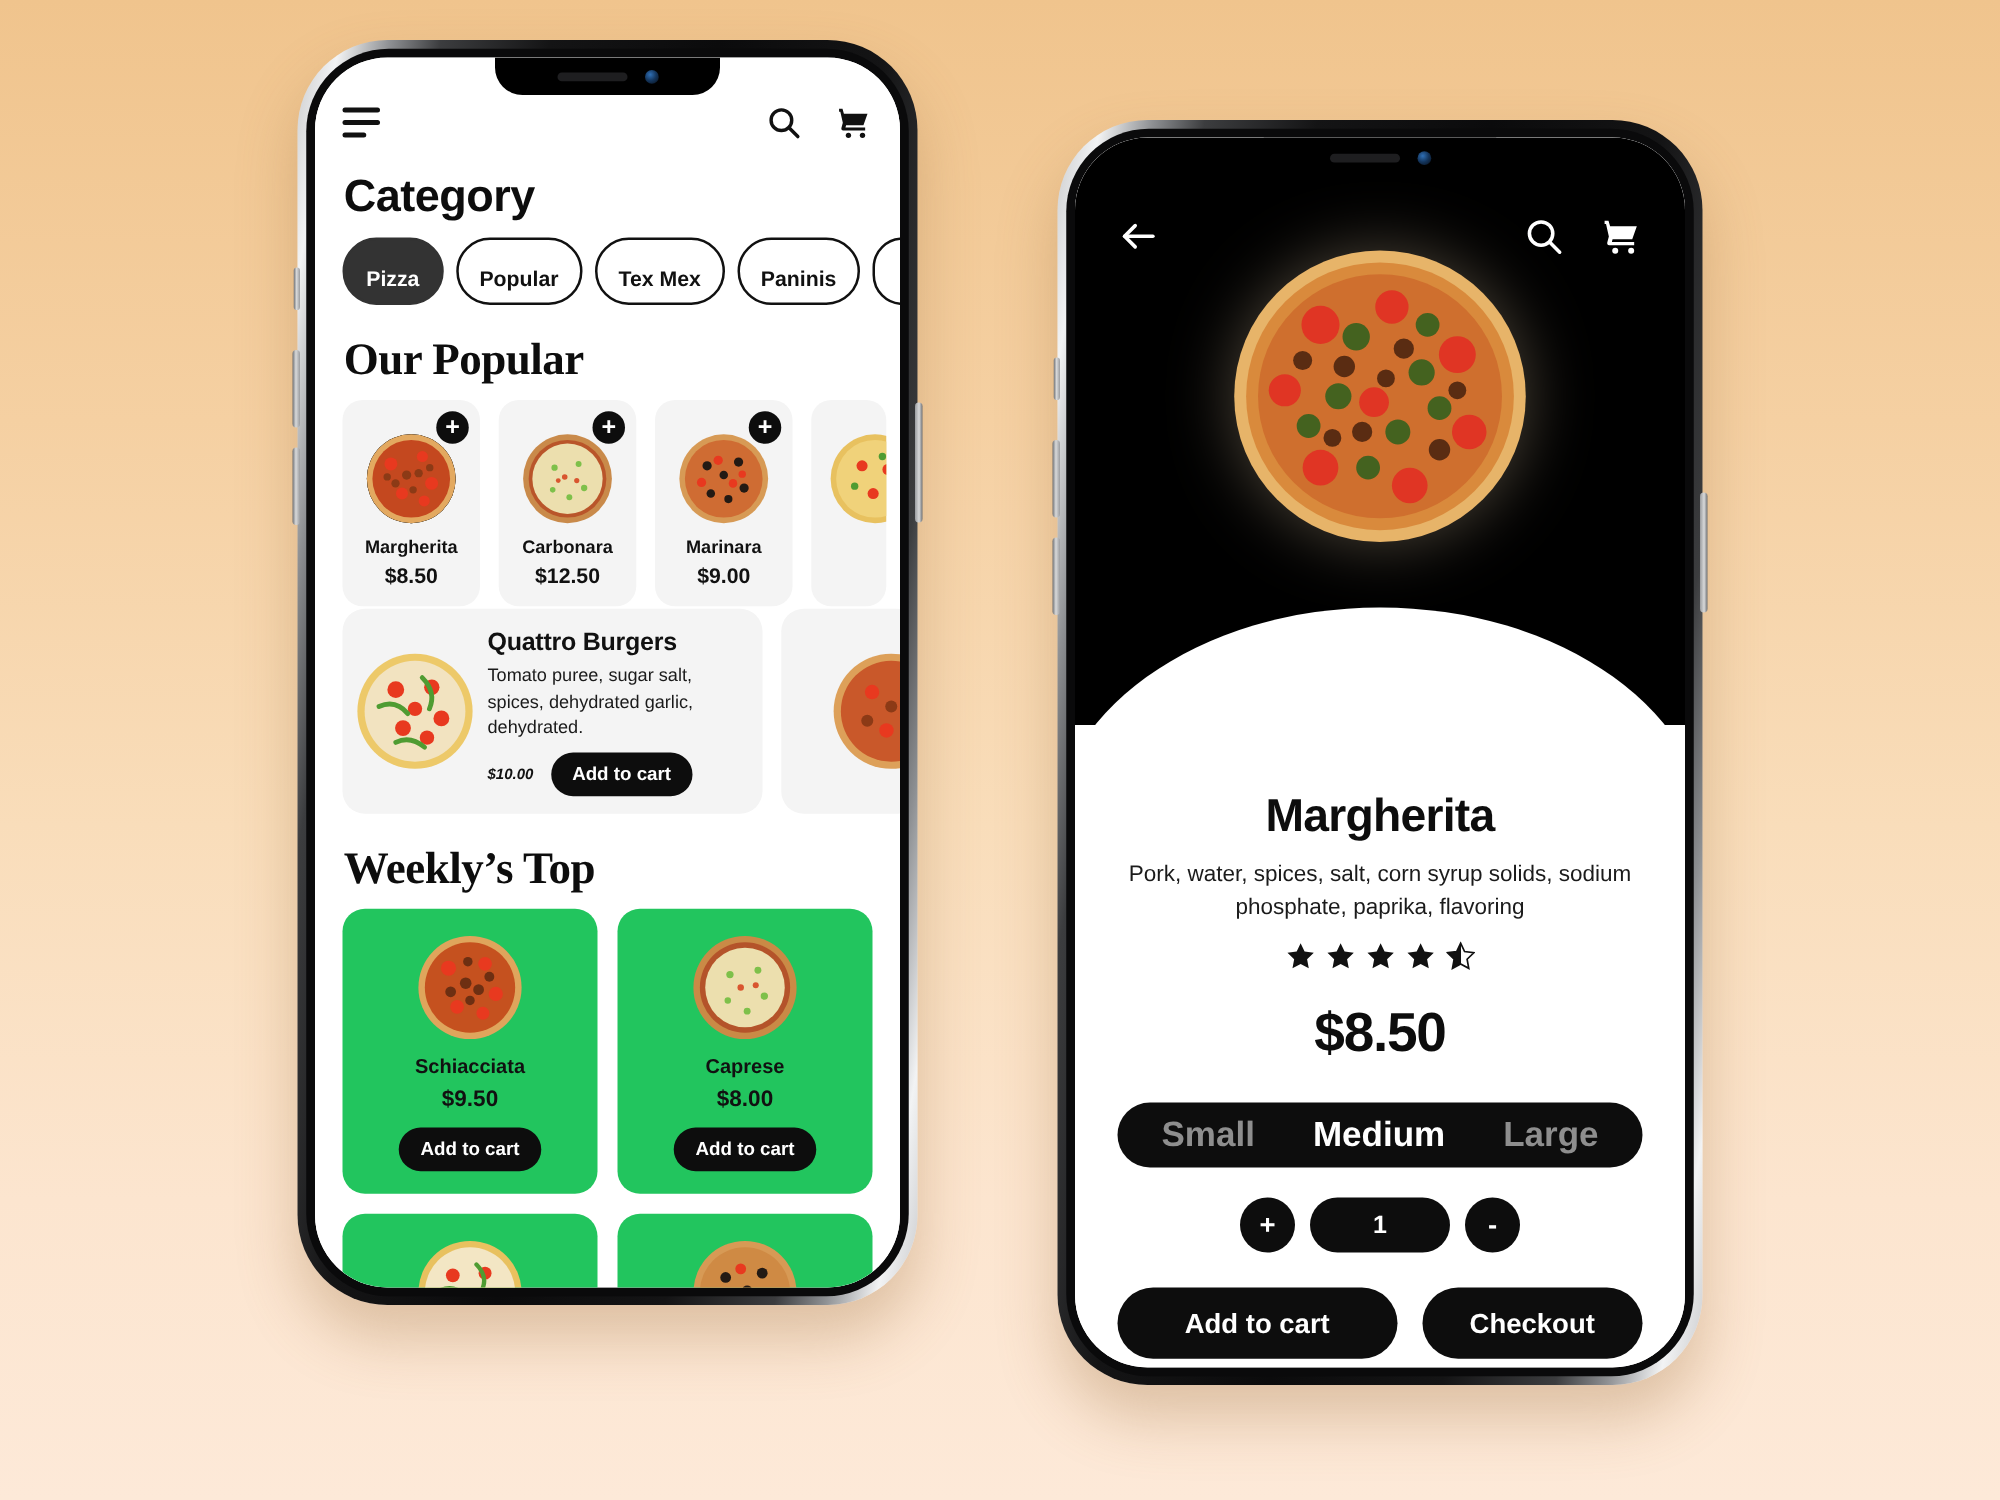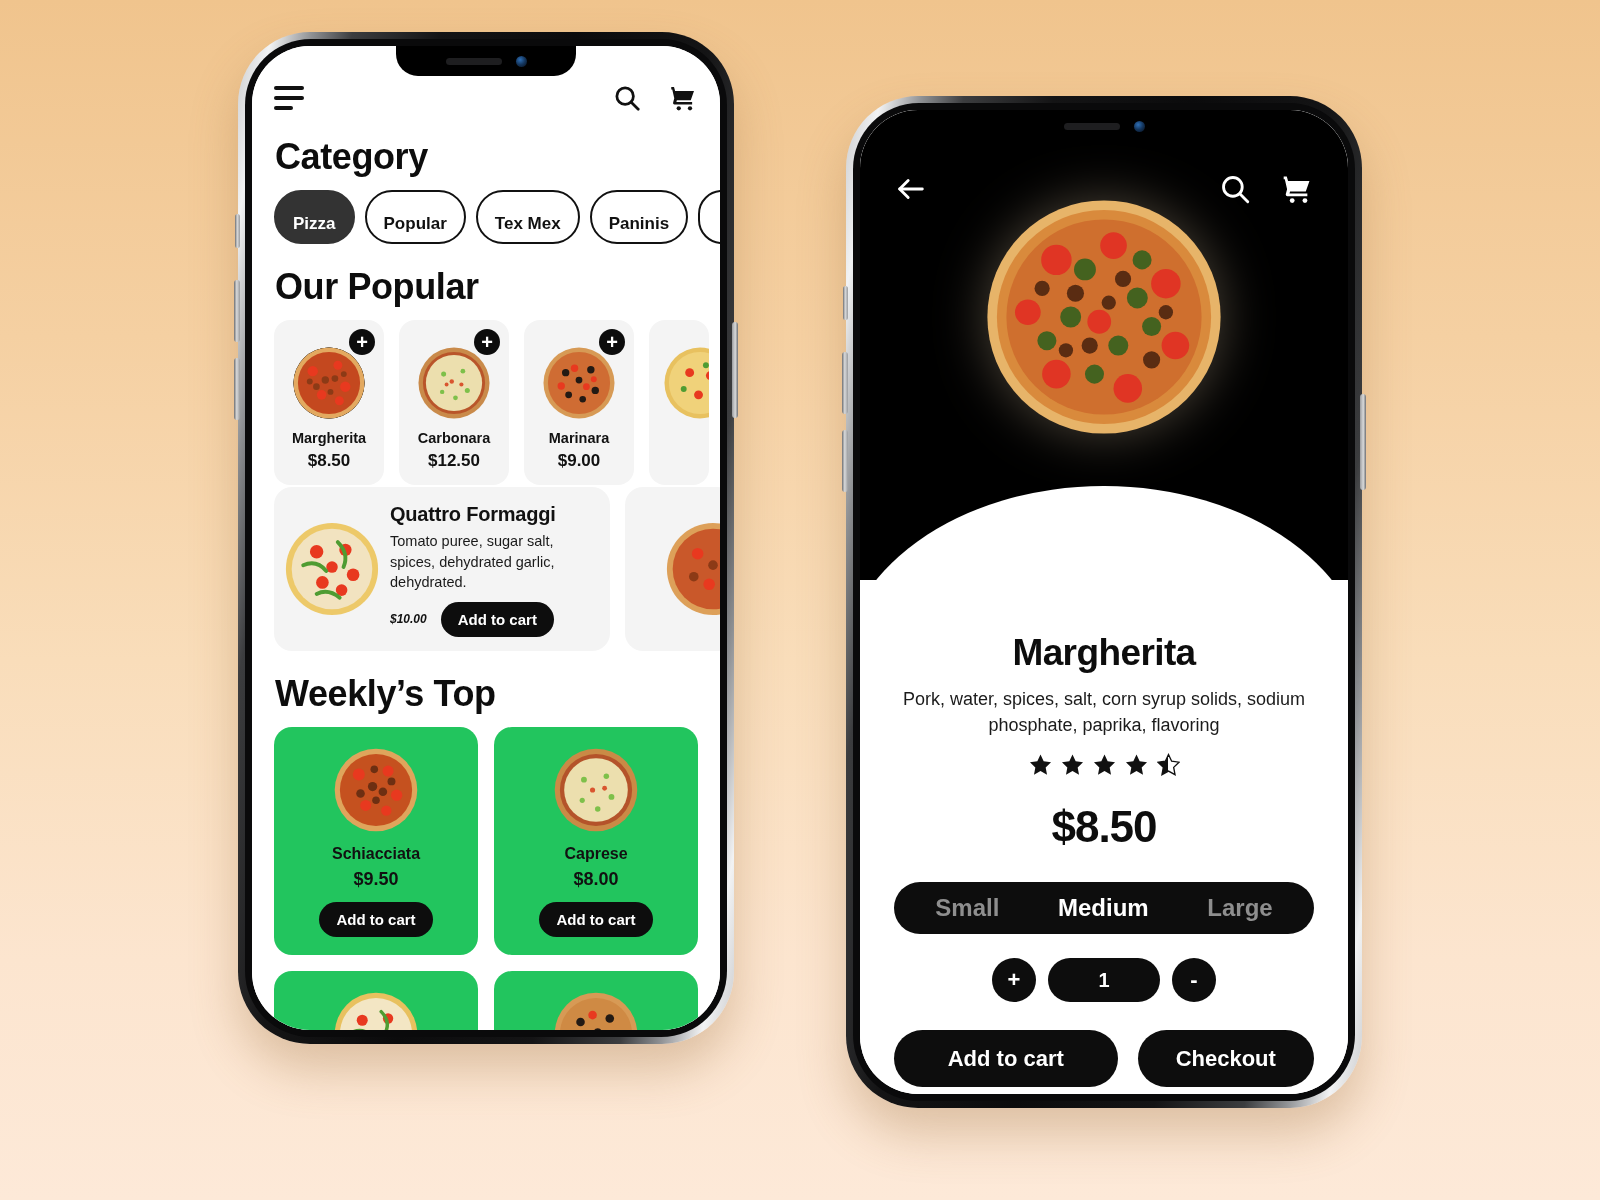--- a/index.html
+++ b/index.html
@@ -52,21 +52,21 @@
            gap:26px; padding-top:30px; }
   .hamburger{ margin-right:auto; display:flex; flex-direction:column; gap:6px; width:30px; cursor:pointer;}
   .hamburger i{ display:block; height:4px; border-radius:2px; background:#111; }
   .hamburger i:nth-child(1){ width:30px; }
   .hamburger i:nth-child(2){ width:30px; }
   .hamburger i:nth-child(3){ width:19px; }
   .ic{ width:30px; height:30px; display:block; cursor:pointer; }
 
   .sec-title{ font-size:36px; font-weight:800; letter-spacing:-.4px; color:#0d0d0d;
               margin:16px 0 12px 1px; }
-  .sec-title.tight{ margin-top:22px; }
+  .sec-title.tight{ margin-top:22px;font-family:Liberation Serif, serif; }
 
   .pill-row{ display:flex; gap:10px; white-space:nowrap; }
   .pill{
     border:2.5px solid #111; border-radius:999px; padding:22px 17px 8px;
     font-size:17px; font-weight:600; color:#111; background:#fff; cursor:pointer;
     flex:0 0 auto;
   }
   .pill.active{ background:#333; color:#fff; border-color:#333; }
 
   .pop-row{ display:flex; gap:15px; margin-top:4px; }
@@ -136,21 +136,21 @@
   .d-title{ font-size:37px; font-weight:800; color:#0d0d0d; letter-spacing:-.6px; }
   .d-desc{ font-size:18px; line-height:1.45; color:#1b1b1b; margin-top:12px; }
   .stars{ margin-top:15px; display:flex; justify-content:center; gap:9px; }
   .star{ width:23px; height:23px; display:block; }
   .d-price{ font-size:44px; font-weight:800; color:#0d0d0d; margin-top:26px; letter-spacing:-1px; }
 
   .size-sel{
     margin-top:30px; background:#0d0d0d; border-radius:999px; height:52px;
     display:flex; align-items:center; justify-content:space-around; padding:0 12px;
   }
-  .size-opt{ font-size:24px; font-weight:600; color:#8e8e8e; cursor:pointer; padding:0 8px; }
+  .size-opt{ font-size:28px; font-weight:600; color:#8e8e8e; cursor:pointer; padding:0 8px; }
   .size-opt.sel{ color:#fff; font-weight:800; }
 
   .qty-row{ margin-top:24px; display:flex; align-items:center; justify-content:center; gap:12px; }
   .qty-btn{
     width:44px; height:44px; border-radius:50%; background:#0d0d0d; color:#fff;
     border:none; font-size:22px; font-weight:700; cursor:pointer; line-height:1;
     font-family:"Liberation Sans", sans-serif;
   }
   .qty-val{
     width:112px; height:44px; border-radius:999px; background:#0d0d0d; color:#fff;
@@ -302,21 +302,21 @@
               <circle cx="64" cy="30" r="6.4" fill="#e8391f"></circle>
             <circle cx="72" cy="56" r="6.6" fill="#e8391f"></circle>
               <circle cx="40" cy="64" r="6.6" fill="#e8391f"></circle>
             <circle cx="60" cy="72" r="6" fill="#e8391f"></circle>
               <circle cx="50" cy="48" r="6" fill="#e8391f"></circle>
             <path d="M20 46 Q34 40 44 52" stroke="#4f9c32" stroke-width="4" fill="none" stroke-linecap="round"></path>
             <path d="M56 22 Q68 34 62 48" stroke="#4f9c32" stroke-width="4" fill="none" stroke-linecap="round"></path>
             <path d="M34 76 Q46 70 58 80" stroke="#4f9c32" stroke-width="4" fill="none" stroke-linecap="round"></path>
           </svg>
           <div class="choice-body">
-            <div class="choice-name">Quattro Formaggi</div>
+            <div class="choice-name">Quattro Burgers</div>
             <div class="choice-desc">Tomato puree, sugar salt, spices, dehydrated garlic, dehydrated.</div>
             <div class="choice-foot">
               <div class="choice-price">$10.00</div>
               <button class="btn-dark">Add to cart</button>
             </div>
           </div>
         </div>
 
         <div class="choice-card partial">
           <svg class="choice-thumb" viewBox="0 0 100 100" style="margin-left:30px;">

